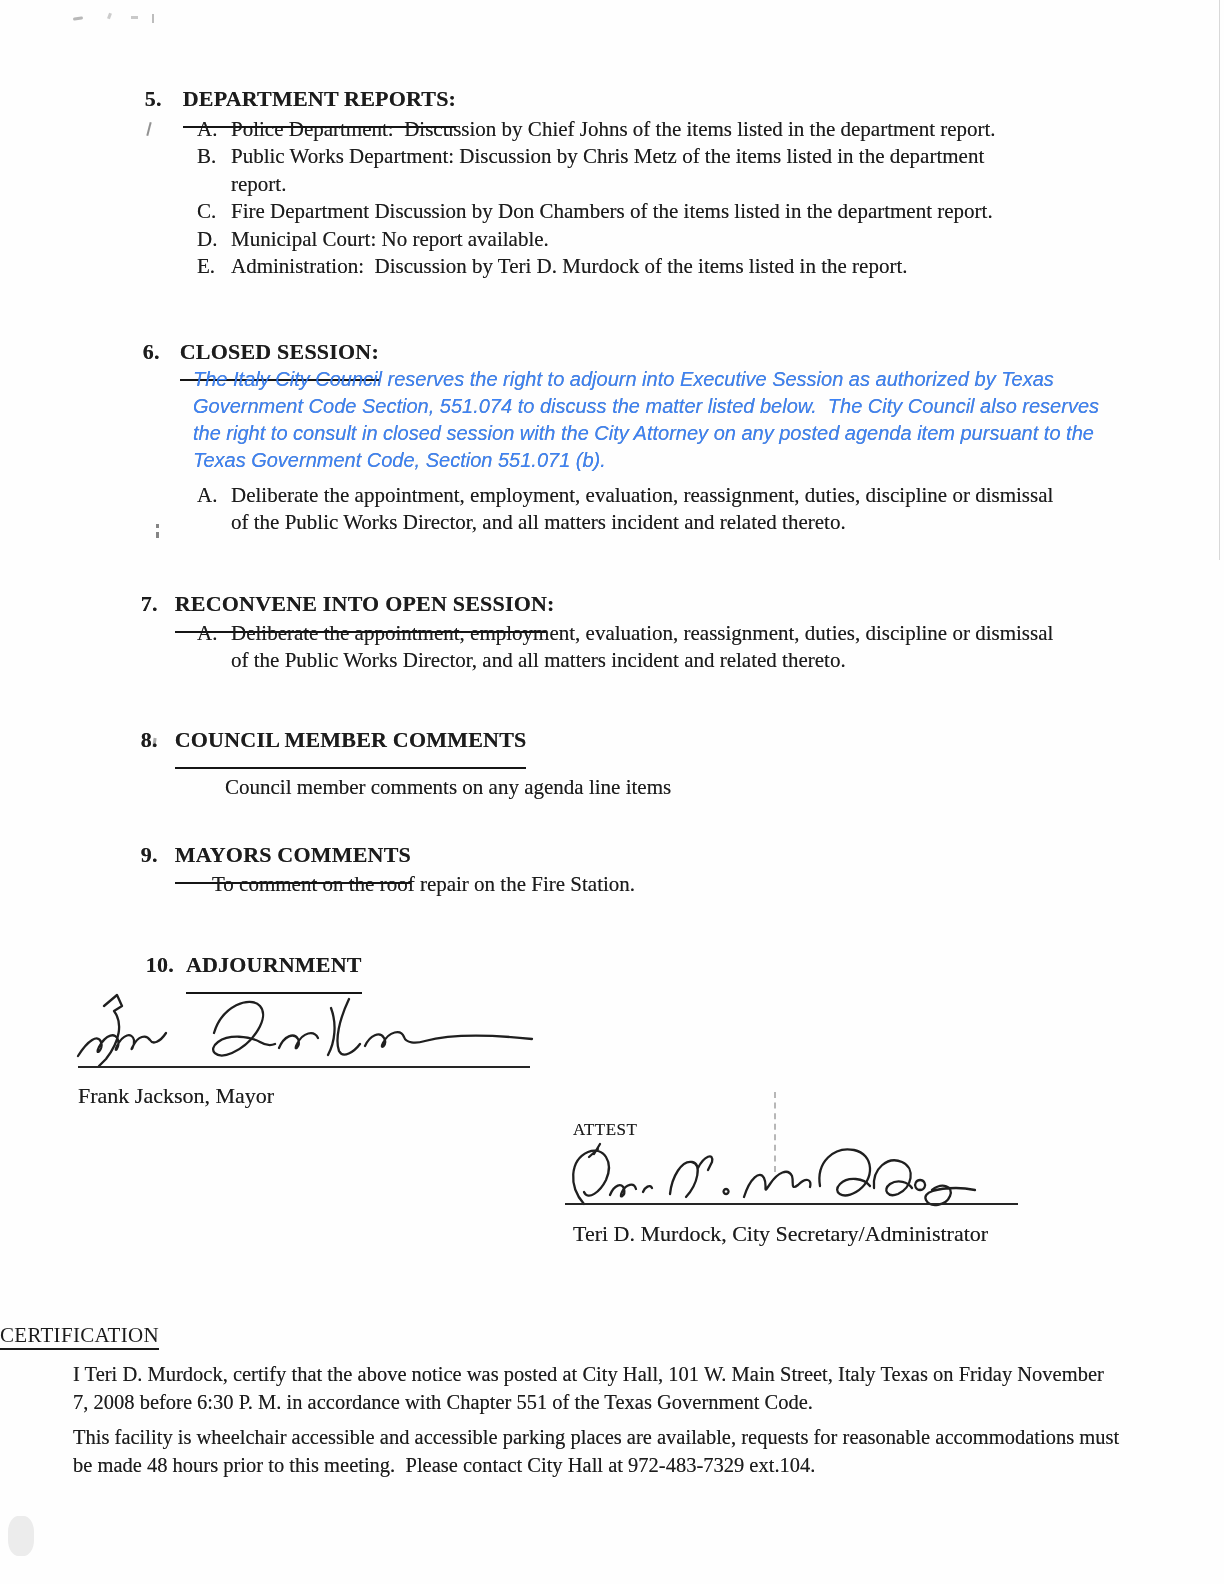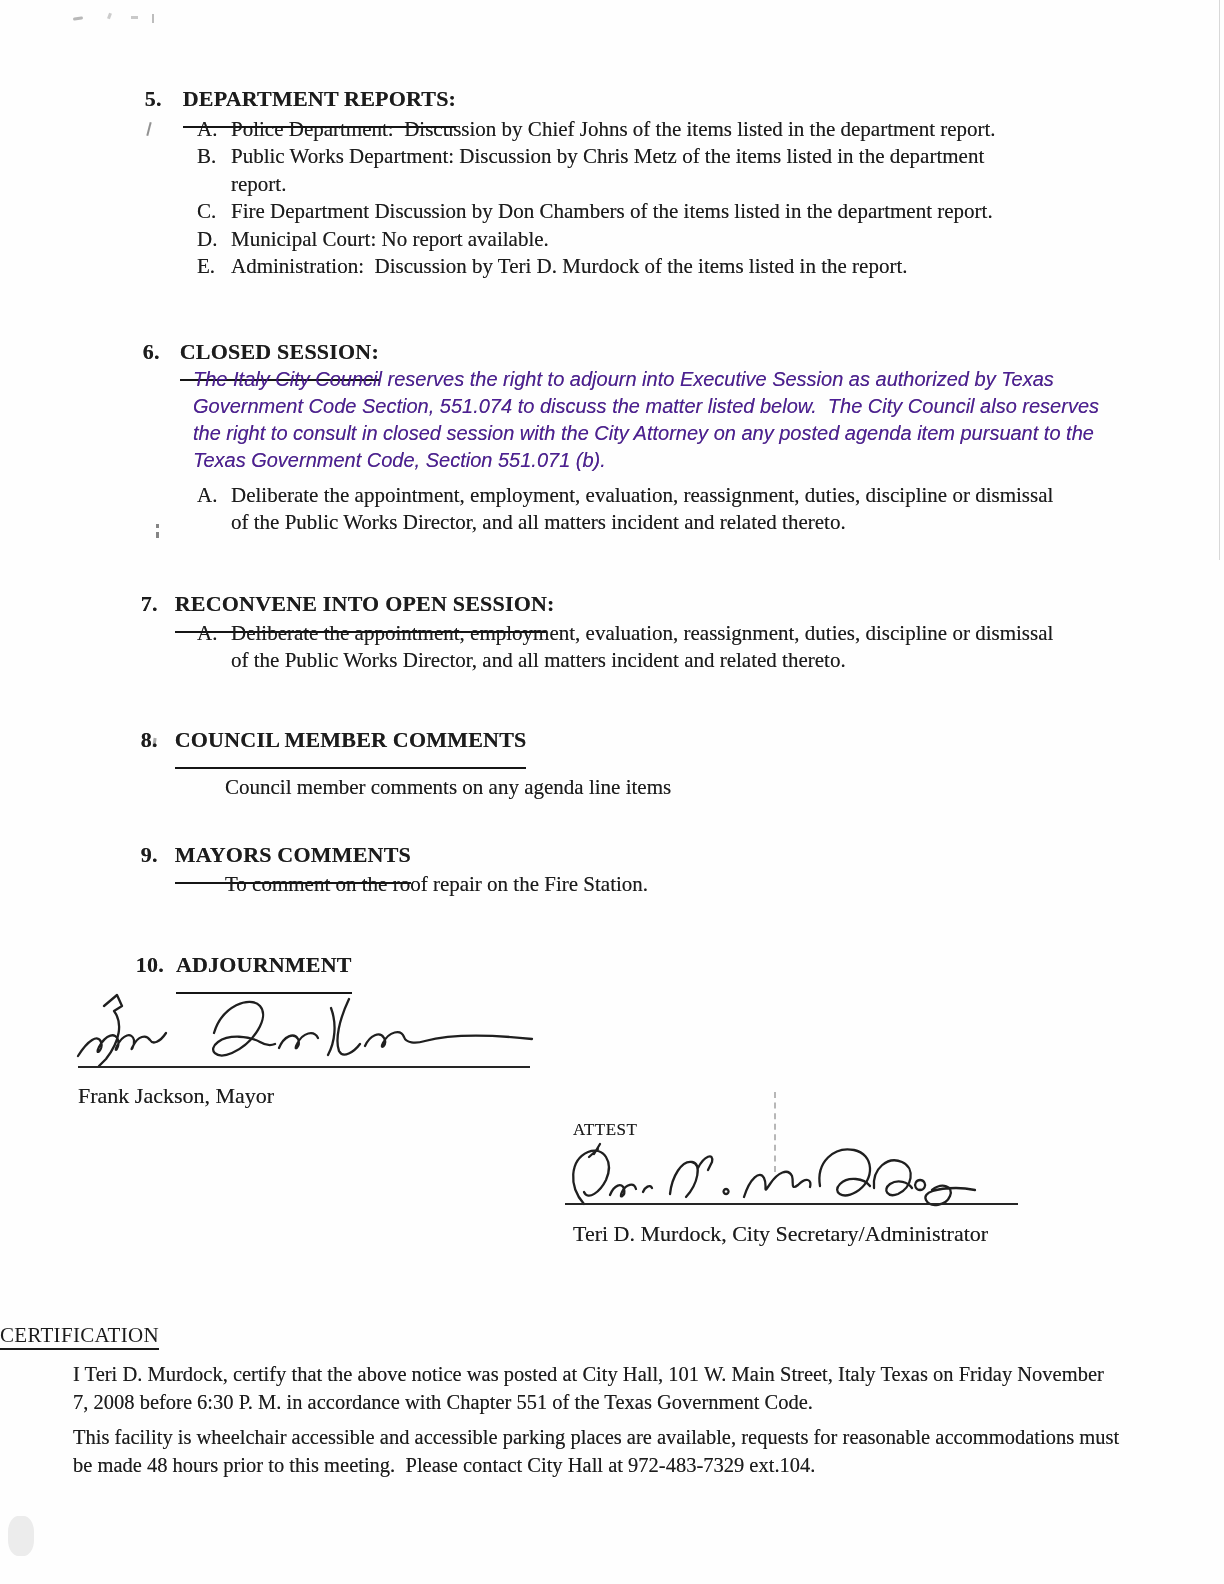--- a/index.html
+++ b/index.html
@@ -47,21 +47,21 @@
     text-shadow: 0 0 0.5px rgba(0,0,0,0.5);
   }
   .items-block .item-f .letter { white-space: pre; }
   .items-block .item-f .lines div { white-space: pre; }
   .notice {
     position: absolute;
     font-family: "Liberation Sans", sans-serif;
     font-style: italic;
     font-size: 20px;
     line-height: 27px;
-    color: #4c1d95;
+    color: #3b82f6;
     text-shadow: 0 0 0.5px rgba(0,0,0,0.45);
   }
   .notice div { white-space: pre; }
   .body-text {
     position: absolute;
     font-size: 21px;
     white-space: pre;
     text-shadow: 0 0 0.5px rgba(0,0,0,0.5);
   }
   .sig-line { position: absolute; height: 2px; background: #262626; }
@@ -173,23 +173,23 @@
   </div>
 
   <div class="heading-row" style="left:118px;top:701px;">
     <span class="heading-num" style="margin-right:17px;">8.</span><span class="heading-text">COUNCIL MEMBER COMMENTS</span>
   </div>
   <div class="body-text" style="left:225px;top:757px;margin-top:18px;">Council member comments on any agenda line items</div>
 
   <div class="heading-row" style="left:118px;top:816px;">
     <span class="heading-num" style="margin-right:17px;">9.</span><span class="heading-text">MAYORS COMMENTS</span>
   </div>
-  <div class="body-text" style="left:225px;top:872px;">To comment on the roof repair on the Fire Station.</div>
-
-  <div class="heading-row" style="left:113px;top:926px;">
+  <div class="body-text" style="left:212px;top:872px;">To comment on the roof repair on the Fire Station.</div>
+
+  <div class="heading-row" style="left:123px;top:926px;">
     <span class="heading-num" style="margin-right:12px;">10.</span><span class="heading-text">ADJOURNMENT</span>
   </div>
 
   <svg class="sig" style="left:72px;top:992px;" width="465" height="82" viewBox="0 0 465 82" aria-label="Frank Jackson signature">
     <path d="M32,14 L45,3 L50,14 L42,19 C51,31 48,49 34,67 L27,74"></path>
     <path d="M6,64 C16,48 26,42 29,50 C32,58 22,65 27,55 C34,42 44,40 46,48 C48,56 41,62 45,54 C51,42 60,40 62,48 C63,55 57,61 61,54 C66,44 74,42 78,48 C81,53 88,50 94,41"></path>
     <path d="M142,41 C150,14 178,3 188,14 C198,25 182,51 160,61 C144,68 135,58 146,50 C157,42 177,44 188,50 C193,53 198,54 203,52"></path>
     <path d="M207,56 C212,44 222,40 226,47 C230,54 220,61 225,52 C231,40 242,38 246,46"></path>
     <path d="M259,16 C265,32 263,50 256,63 M277,7 C267,28 263,48 267,59 C271,67 282,60 288,52"></path>
     <path d="M293,54 C298,43 308,39 312,46 C316,53 307,59 311,51 C317,39 329,37 332,45 C334,51 343,52 353,49 C383,41 422,43 460,47"></path>

